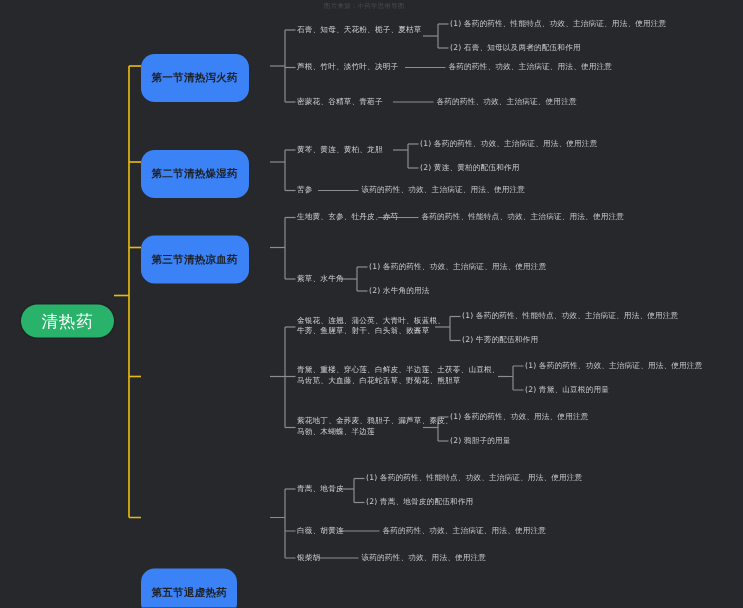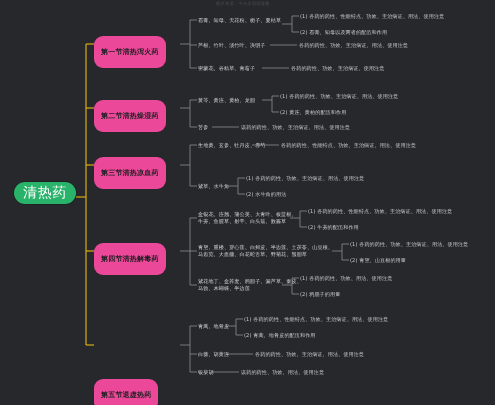--- a/index.html
+++ b/index.html
@@ -24,33 +24,33 @@
     position: absolute;
     left: 216px; top: 1px;
     font-size: 4.2px;
     letter-spacing: .3px;
     color: #4a4d52;
     white-space: nowrap;
     line-height: 6px;
   }
   .root-node {
     position: absolute;
-    left: 14px; top: 182px;
+    left: 14px; top: 203px;
     width: 62px; height: 22px;
     background: #29b36a;
     border-radius: 11px;
     color: #ffffff;
-    font-size: 14px;
+    font-size: 11px;
     display: flex; align-items: center; justify-content: center;
     letter-spacing: .6px;
     box-shadow: 0 0 0 1px rgba(0,0,0,.15);
   }
   .sec-node {
     position: absolute;
-    background: #ec4899;
+    background: #3b82f6;
     border-radius: 9px;
     color: #1e1f22;
     font-size: 7px;
     height: 17px;
     display: flex; align-items: center; justify-content: center;
     padding: 16px 7px;
     white-space: nowrap;
     letter-spacing: .2px;
     font-weight: bold;
   }
@@ -149,21 +149,20 @@
     <path d="M212 372 L239 372" stroke="#8a8d92" stroke-width=".8" fill="none"></path>
   </svg>
 
   <div class="watermark">图片来源：中药学思维导图</div>
 
   <div class="root-node">清热药</div>
 
   <div class="sec-node" style="left:94px; top:36px;">第一节清热泻火药</div>
   <div class="sec-node" style="left:94px; top:100px;">第二节清热燥湿药</div>
   <div class="sec-node" style="left:94px; top:157px;">第三节清热凉血药</div>
-  <div class="sec-node" style="left:94px; top:243px;">第四节清热解毒药</div>
   <div class="sec-node" style="left:94px; top:337px;margin-top:42px;">第五节退虚热药</div>
 
   <div class="leaf" style="left:198px; top:17px;">石膏、知母、天花粉、栀子、夏枯草</div>
   <div class="note" style="left:300px; top:13px;">(1) 各药的药性、性能特点、功效、主治病证、用法、使用注意</div>
   <div class="note" style="left:300px; top:29px;">(2) 石膏、知母以及两者的配伍和作用</div>
   <div class="leaf" style="left:198px; top:42px;">芦根、竹叶、淡竹叶、决明子</div>
   <div class="note" style="left:299px; top:42px;">各药的药性、功效、主治病证、用法、使用注意</div>
   <div class="leaf" style="left:198px; top:65px;">密蒙花、谷精草、青葙子</div>
   <div class="note" style="left:291px; top:65px;">各药的药性、功效、主治病证、使用注意</div>
 

